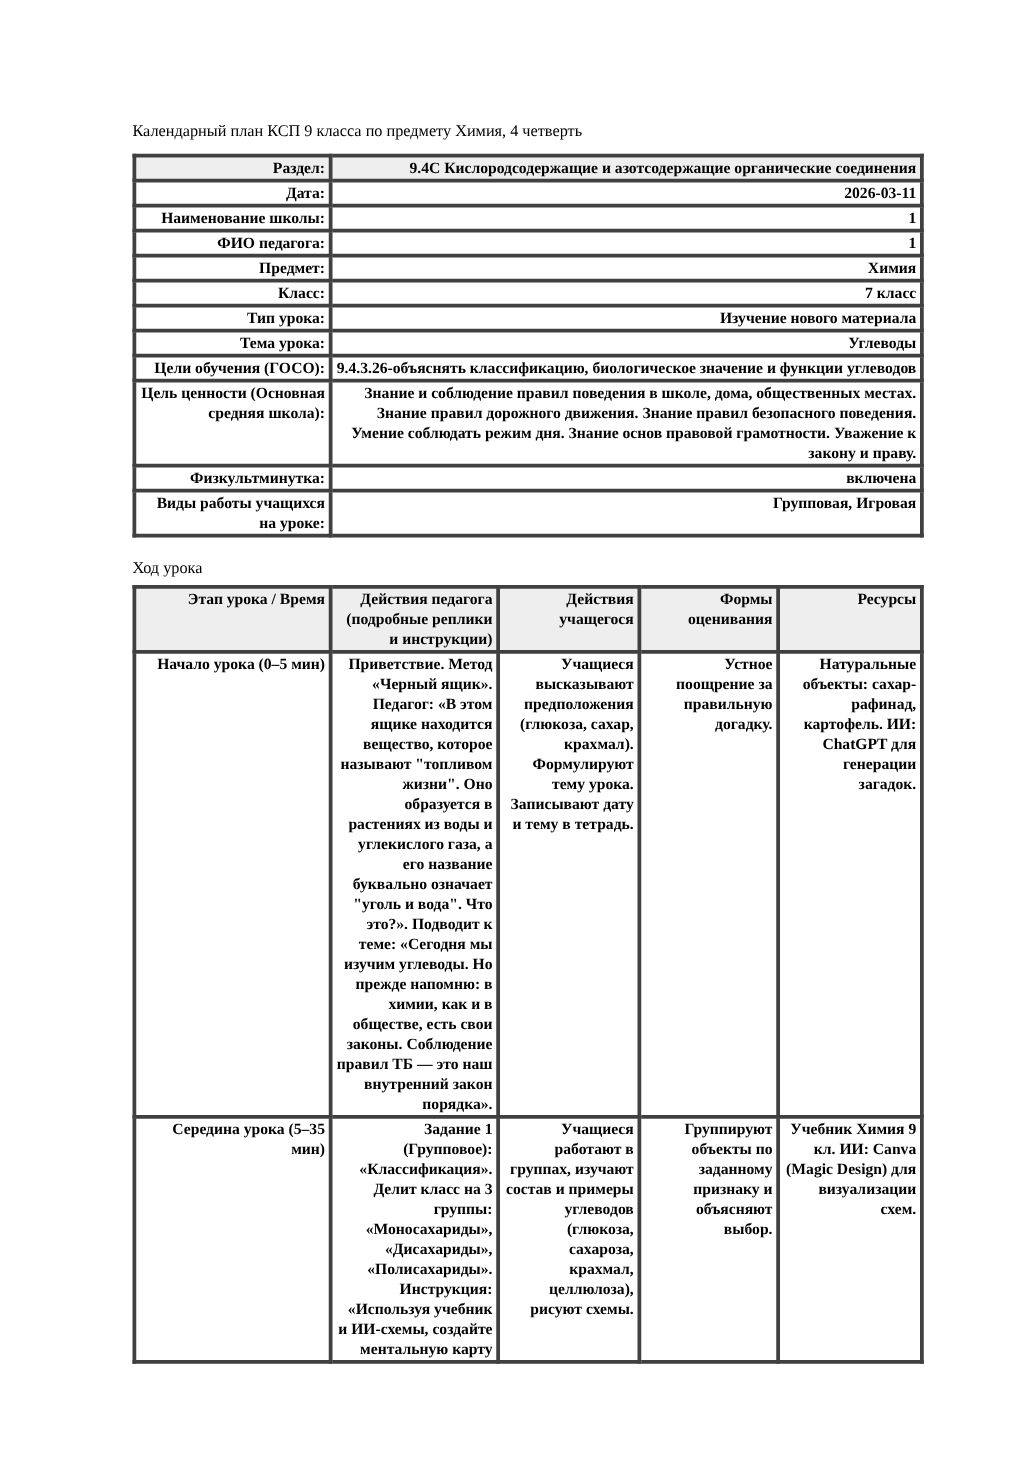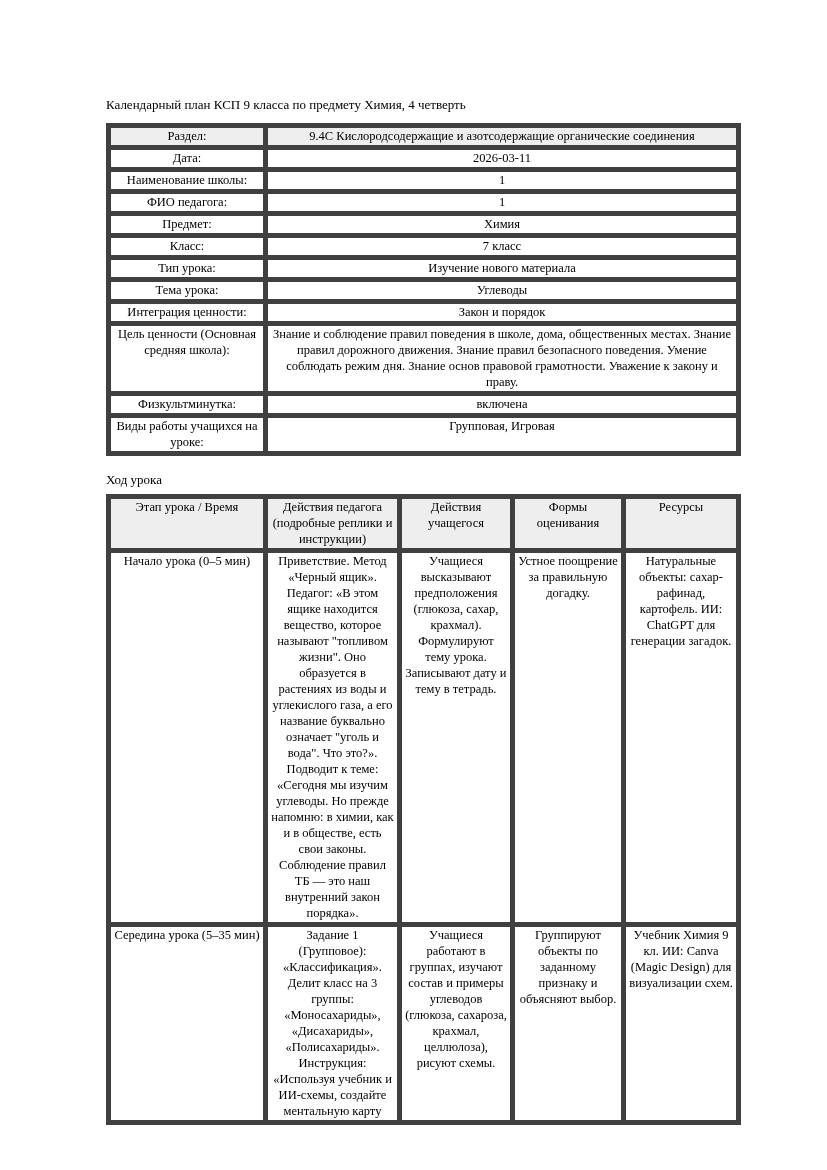--- a/index.html
+++ b/index.html
@@ -27,25 +27,25 @@
     line-height: 16px;
   }
   table {
     border-collapse: collapse;
     width: 630px;
     table-layout: fixed;
     font-size: 12.5px;
     line-height: 16px;
   }
   td, th {
-    border: 5px solid #404040;
+    border: 3px solid #404040;
     padding: 0 3px 1px 3px;
     vertical-align: top;
-    text-align: center;
-    font-weight: normal;
+    text-align: right;
+    font-weight: bold;
     word-wrap: break-word;
   }
   tr.shaded td, tr.shaded th {
     background: #eeeeee;
   }
   .section-heading {
     margin: 16px 0 6px 0;
     font-size: 13px;
     line-height: 16px;
   }
@@ -103,22 +103,22 @@
       </tr>
       <tr>
         <td>Тип урока:</td>
         <td>Изучение нового материала</td>
       </tr>
       <tr>
         <td>Тема урока:</td>
         <td>Углеводы</td>
       </tr>
       <tr>
-        <td>Интеграция ценности:</td>
-        <td>Закон и порядок</td>
+        <td>Цели обучения (ГОСО):</td>
+        <td>9.4.3.26-объяснять классификацию, биологическое значение и функции углеводов</td>
       </tr>
       <tr>
         <td>Цель ценности (Основная средняя школа):</td>
         <td>Знание и соблюдение правил поведения в школе, дома, общественных местах. Знание правил дорожного движения. Знание правил безопасного поведения. Умение соблюдать режим дня. Знание основ правовой грамотности. Уважение к закону и праву.</td>
       </tr>
       <tr>
         <td>Физкультминутка:</td>
         <td>включена</td>
       </tr>
       <tr>

